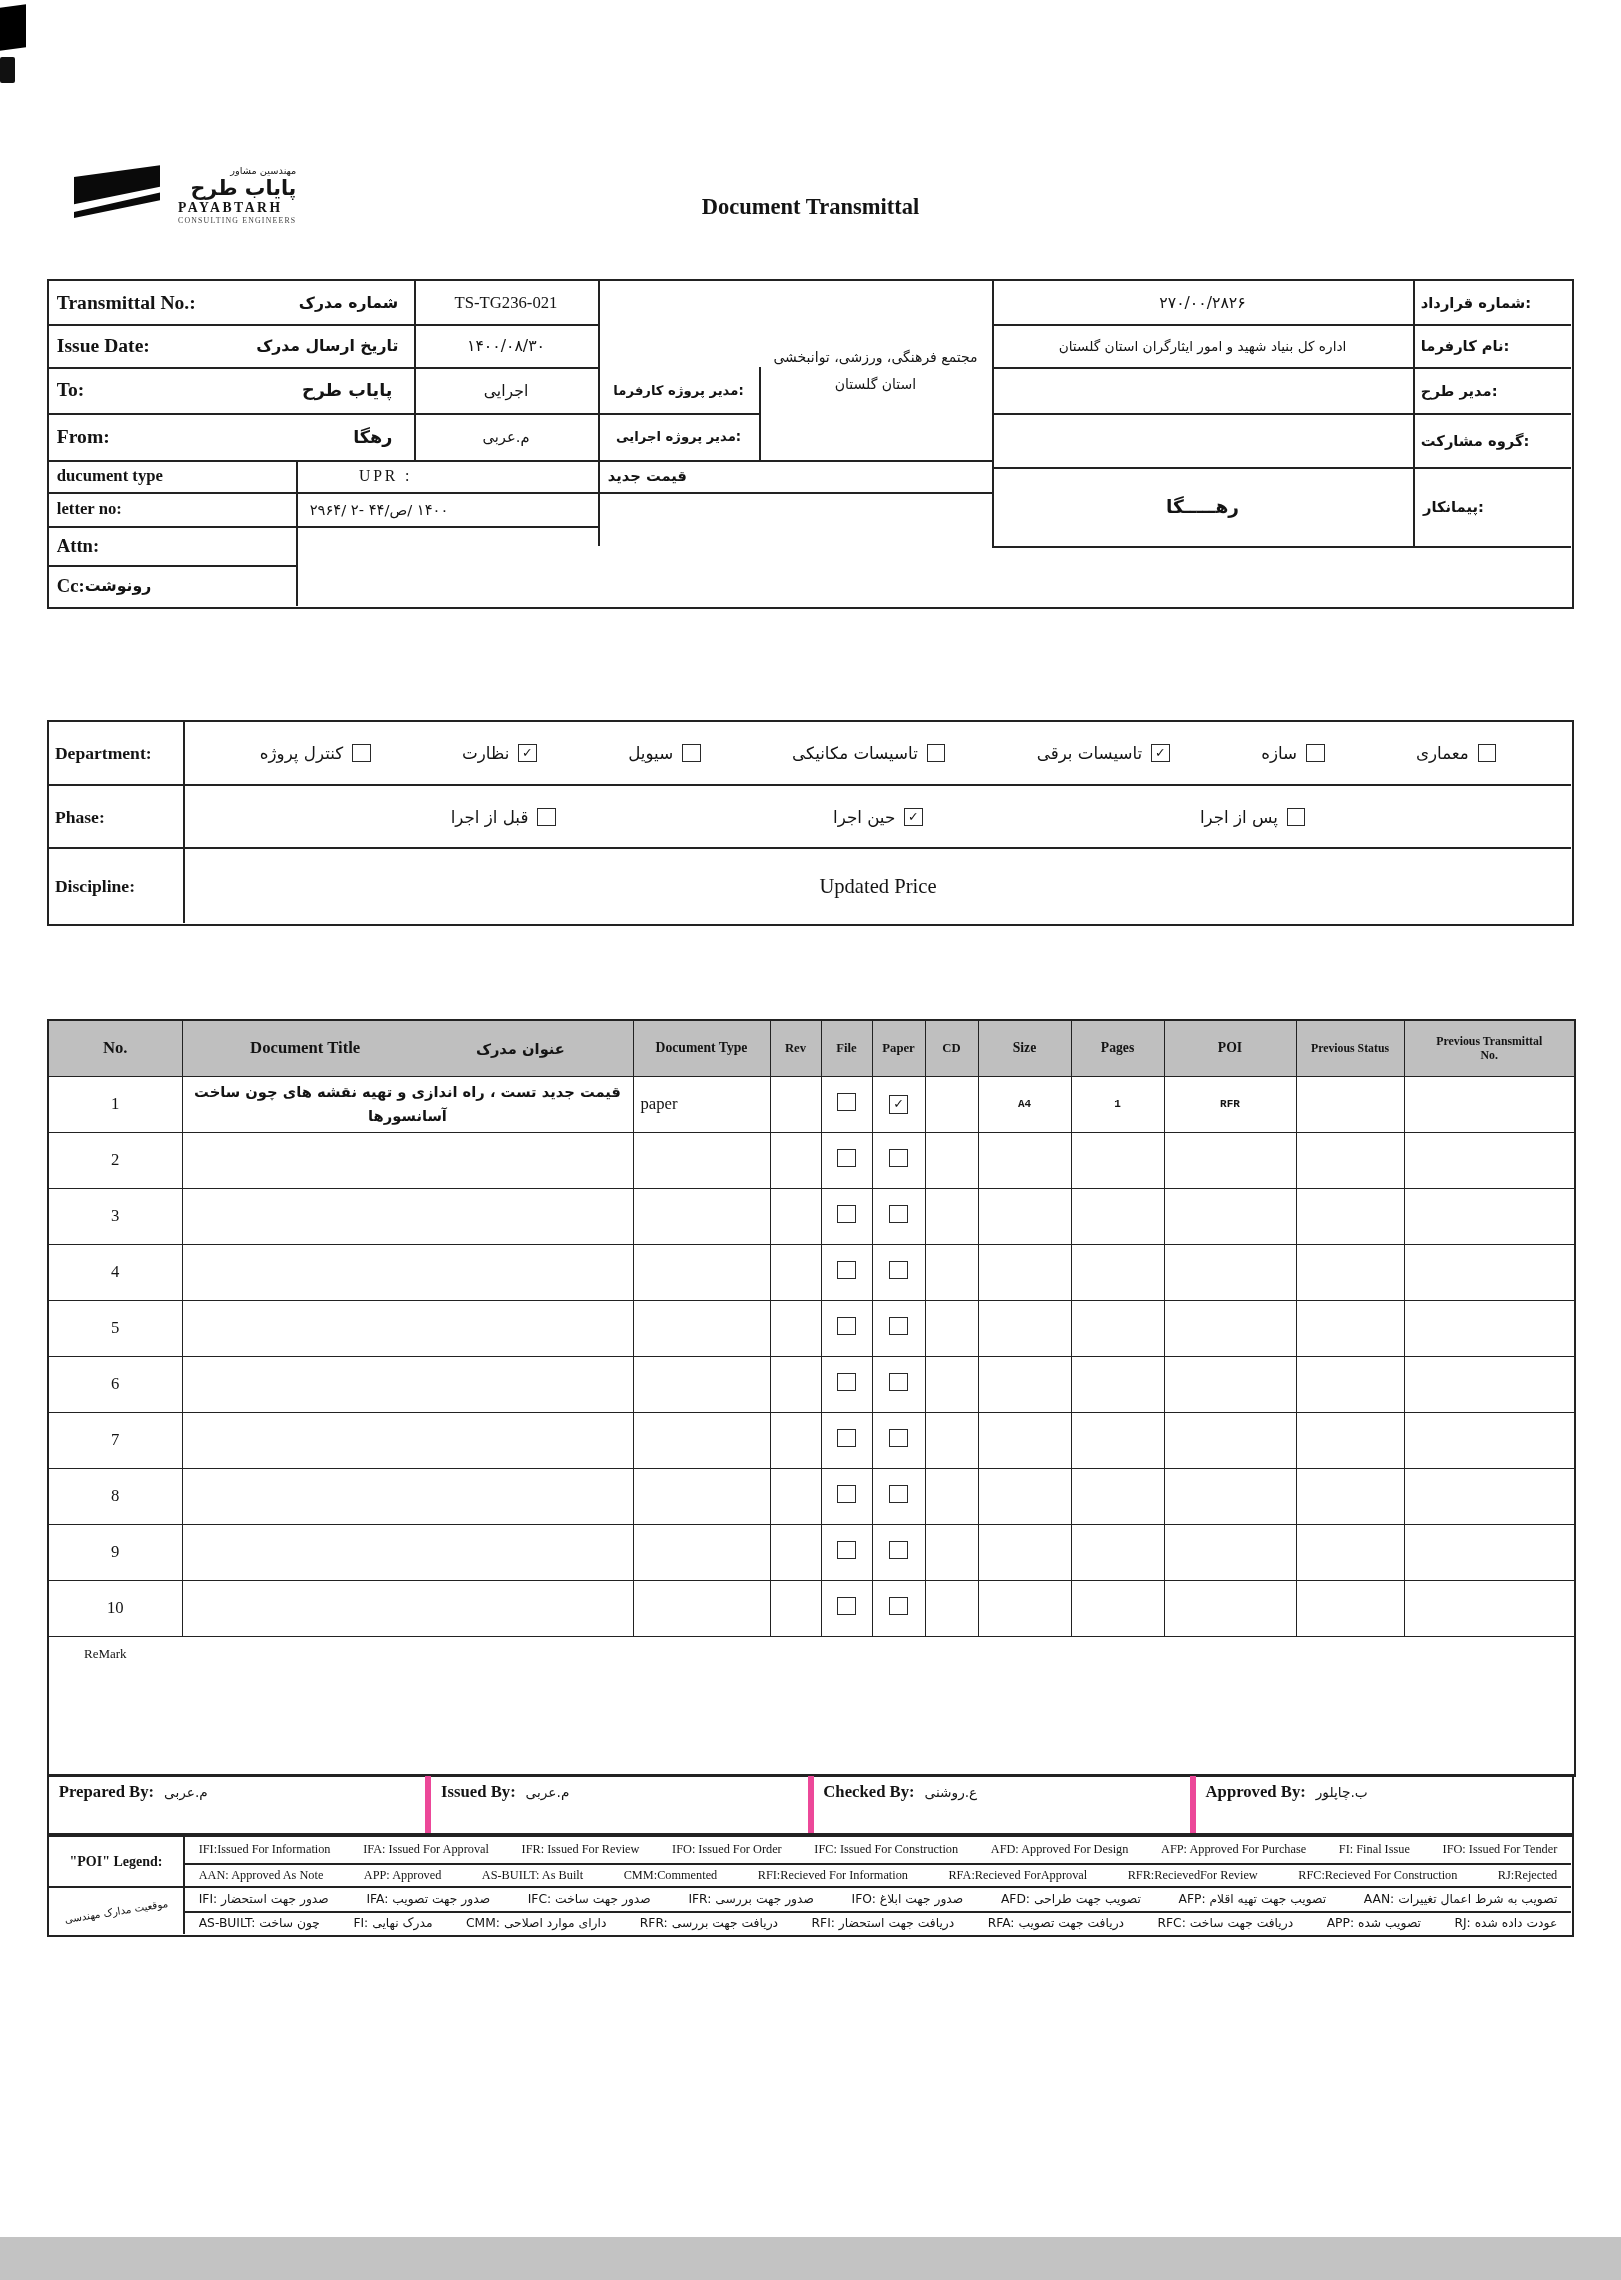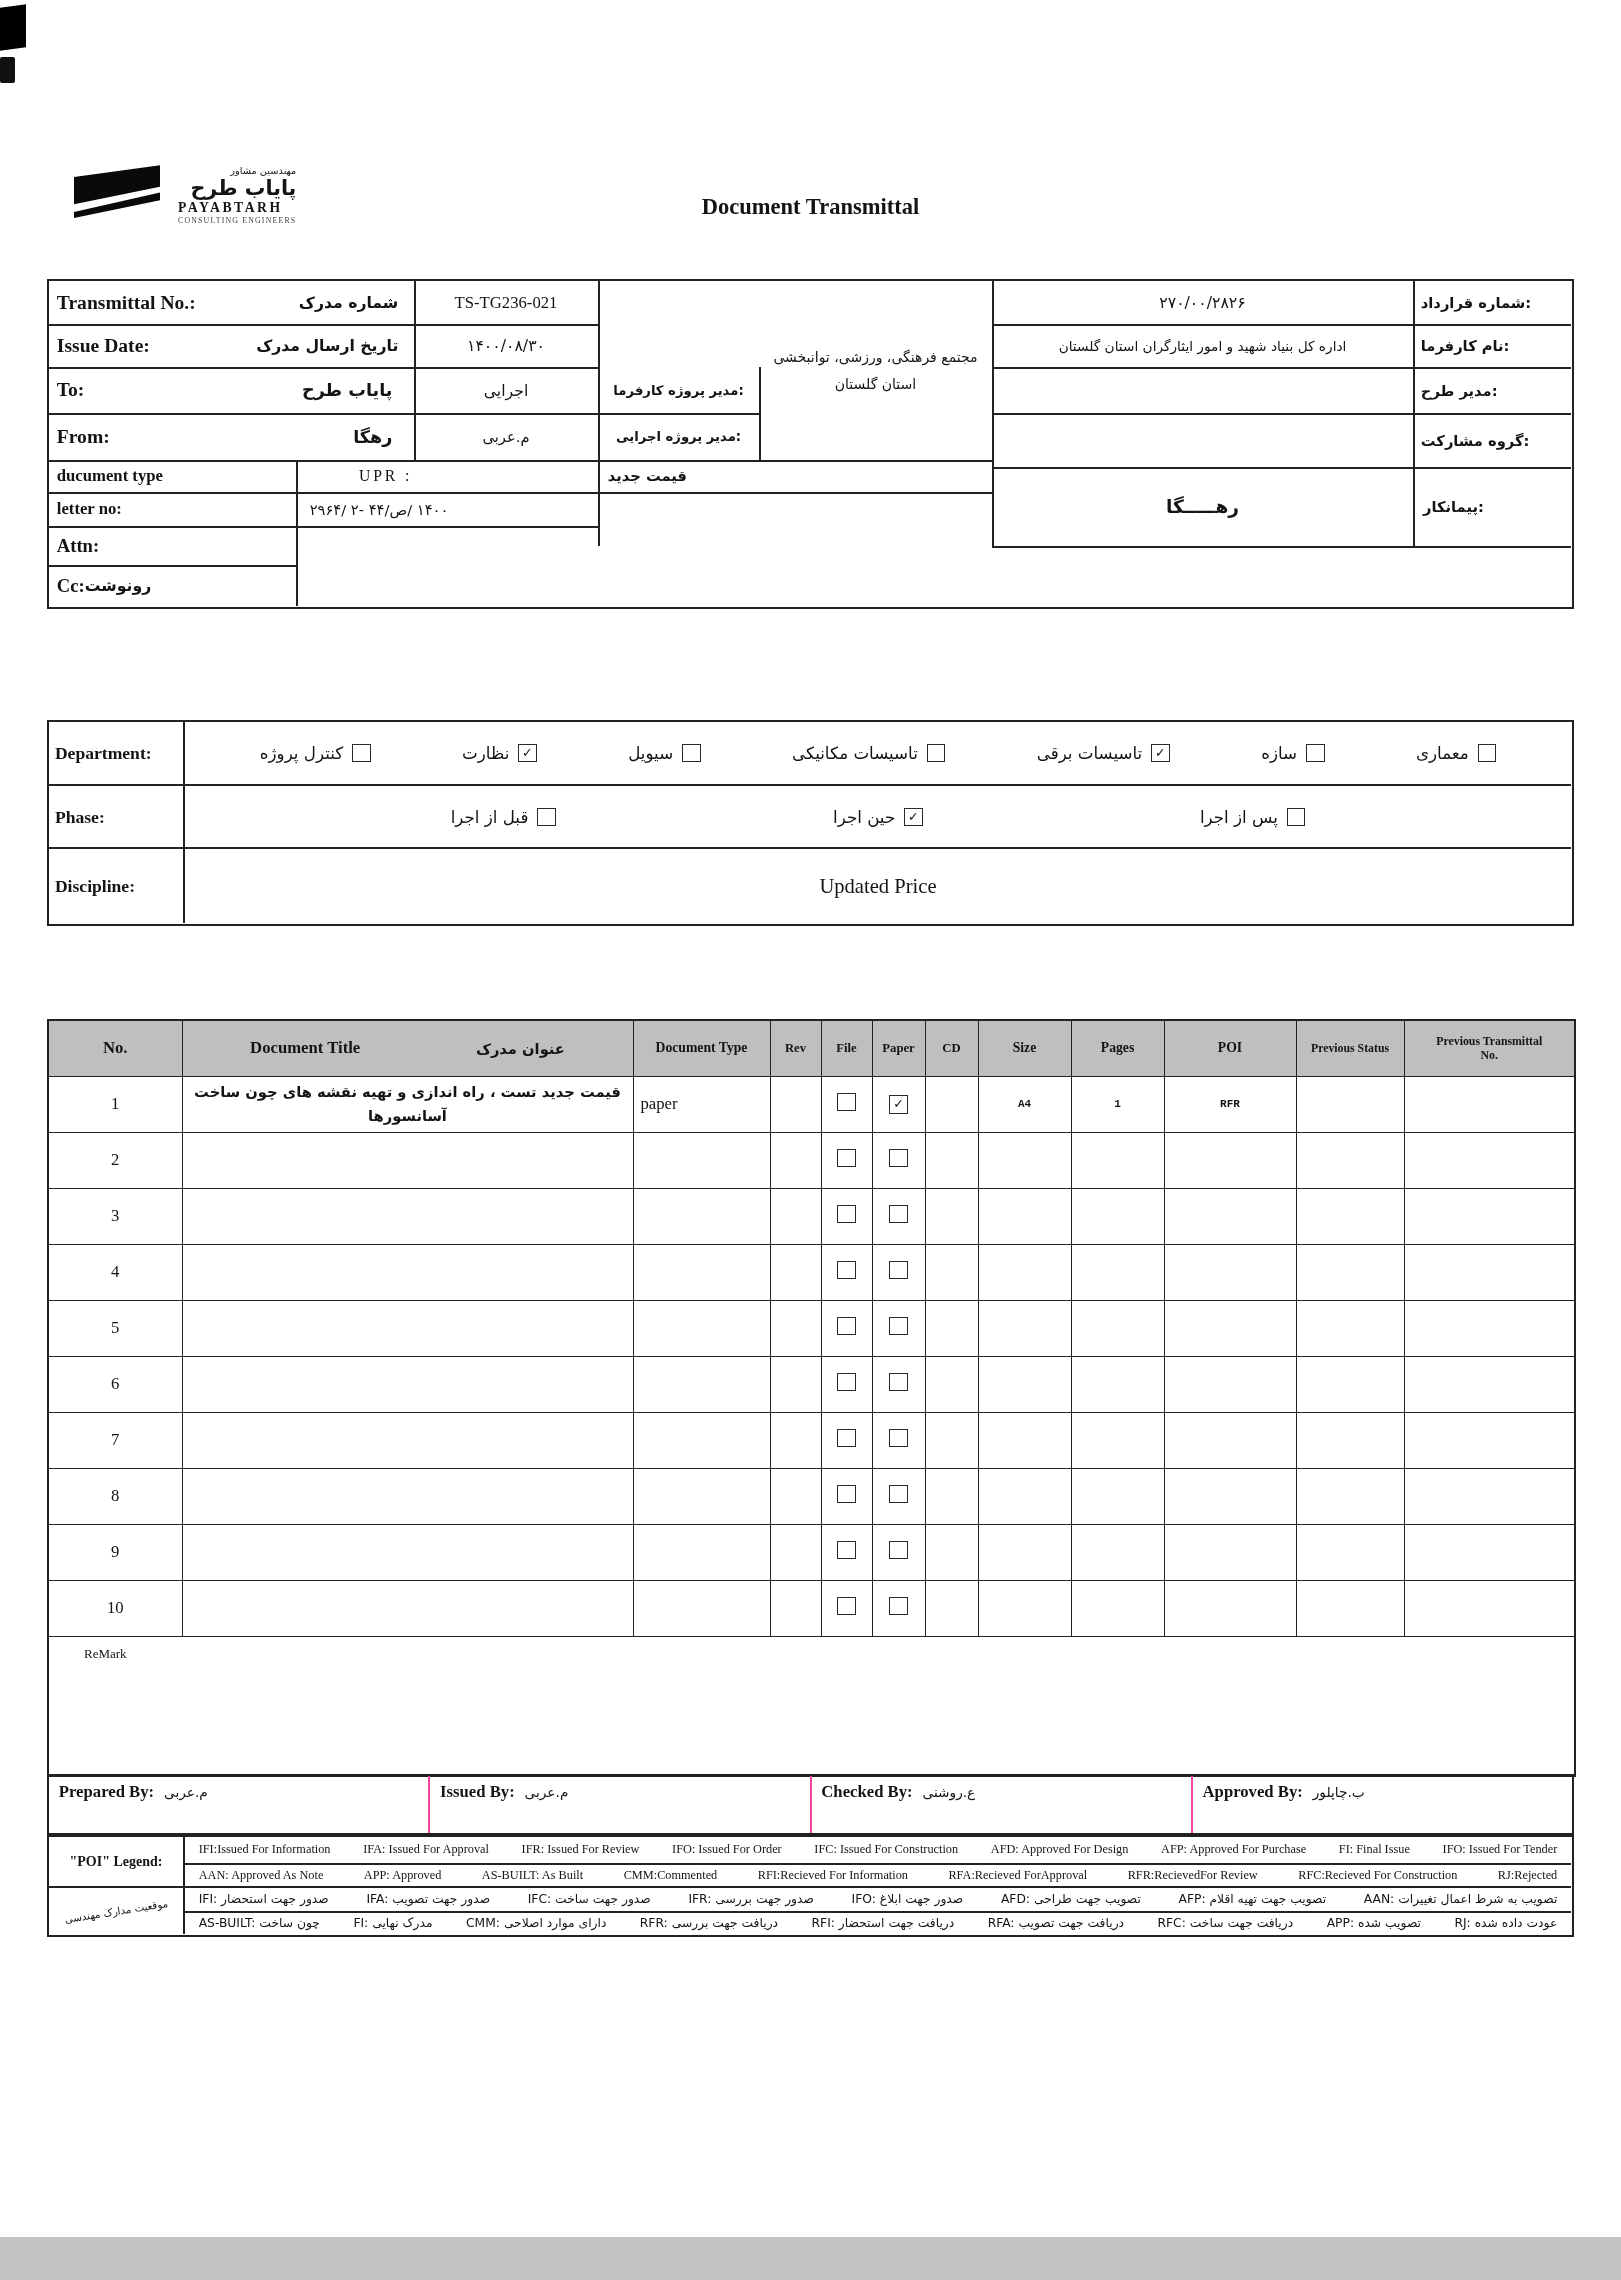--- a/index.html
+++ b/index.html
@@ -25,21 +25,21 @@
   .c-no{font-size:16.7px;}
   .c-title{font-weight:bold;direction:rtl;font-family:"DejaVu Sans",sans-serif;
            font-size:14.7px;padding:0 7.8px !important;line-height:1.6;}
   .c-type{text-align:left !important;padding-left:6.9px !important;font-size:16.7px;}
   .c-size,.c-pages,.c-poi{font-weight:bold;font-size:11px;font-family:Liberation Mono, monospace;}
   .hsm{font-size:12.7px;font-weight:bold;}
   .hxs{font-size:11.8px;font-weight:bold;line-height:1.25;}
   .remark-td{text-align:left !important;vertical-align:top;padding:9.8px 0 0 35px !important;
              font-size:13px;}
   
-  .sig{flex:1;border-right:2px solid #ec4899;padding:5.9px 9.8px;box-sizing:border-box;}
+  .sig{flex:1;border-right:6px solid #ec4899;padding:5.9px 9.8px;box-sizing:border-box;}
   .sig:last-child{border-right:none;}
   .sig-label{font-weight:bold;font-size:16.7px;}
   .sig-name{font-family:"DejaVu Sans",sans-serif;font-size:13.7px;margin-left:5.9px;}
   .lg-item{font-size:12.3px;white-space:nowrap;}
   .lg-fa{font-family:"DejaVu Sans",sans-serif;font-size:12.3px;direction:ltr;
          unicode-bidi:isolate;white-space:nowrap;}
 </style>
 </head>
 <body>
 

